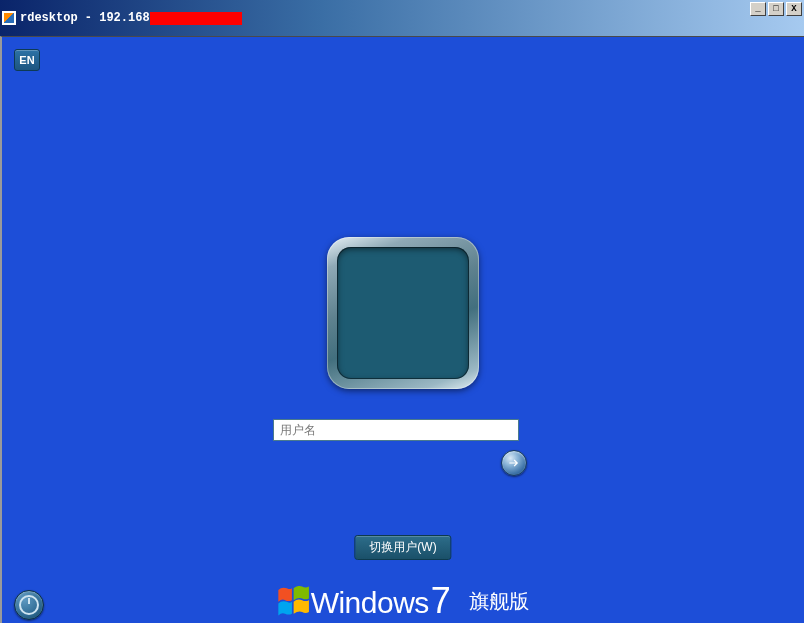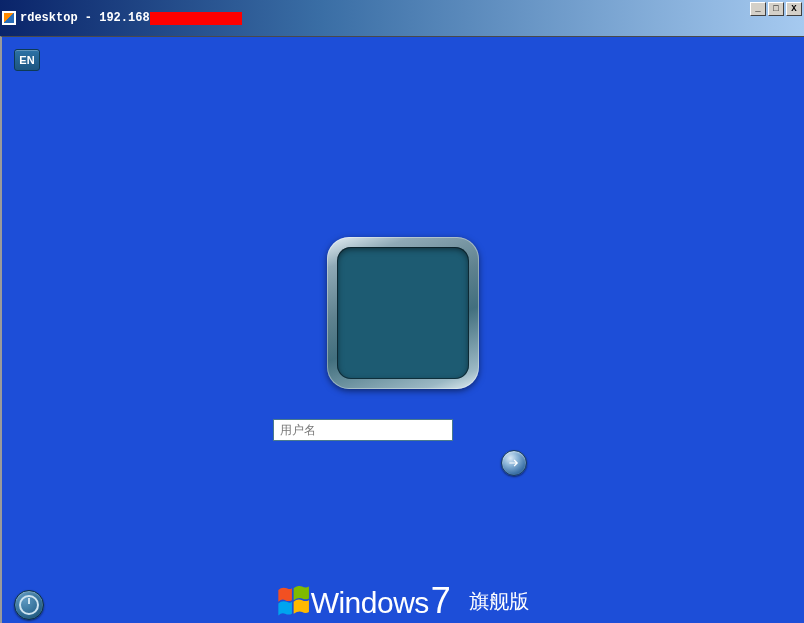--- a/index.html
+++ b/index.html
@@ -109,21 +109,21 @@
     width: 260px;
     display: flex;
     flex-direction: column;
     gap: 9px;
   }
   .field-row {
     position: relative;
     width: 222px;
   }
   .text-input {
-    width: 180px;
+    width: 246px;
     height: 22px;
     border: 1px solid #4a7a8c;
     background: #fff;
     font-size: 12px;
     padding: 0 6px;
     color: #333;
     outline: none;
   }
   .text-input::placeholder { color: #777; }
   .submit-arrow {
@@ -219,20 +219,21 @@
     <div class="field-row">
       <input type="text" class="text-input" placeholder="用户名" style="">
     </div>
     <div class="submit-arrow">
       <svg viewBox="0 0 24 24">
         <path d="M4 11h11l-3.5-3.5L13 6l6 6-6 6-1.5-1.5L15 13H4z" fill="#fff"></path>
       </svg>
     </div>
   </div>
 
+  <button class="switch-user">切换用户(W)</button>
 
   <div class="ease-access"></div>
 
   <div class="branding">
     <svg class="win-logo" viewBox="0 0 40 34">
       <path d="M2 4 Q6 0 12 2 Q16 4 18 2 L18 16 Q14 18 10 16 Q6 14 2 18 Z" fill="#f25022"></path>
       <path d="M20 2 Q24 -2 30 0 Q34 2 38 0 L38 14 Q34 16 30 14 Q26 12 20 16 Z" fill="#7fba00"></path>
       <path d="M2 20 Q6 16 12 18 Q16 20 18 18 L18 32 Q14 34 10 32 Q6 30 2 34 Z" fill="#00a4ef"></path>
       <path d="M20 18 Q24 14 30 16 Q34 18 38 16 L38 30 Q34 32 30 30 Q26 28 20 32 Z" fill="#ffb900"></path>
     </svg>

